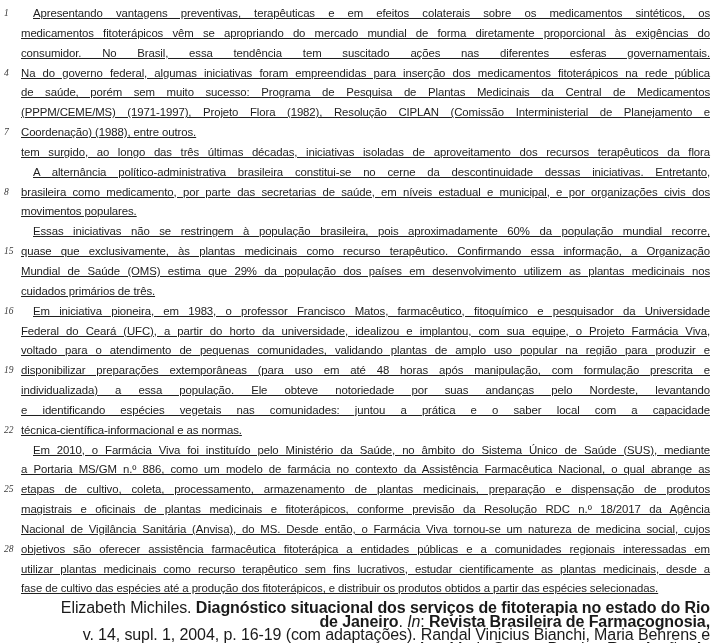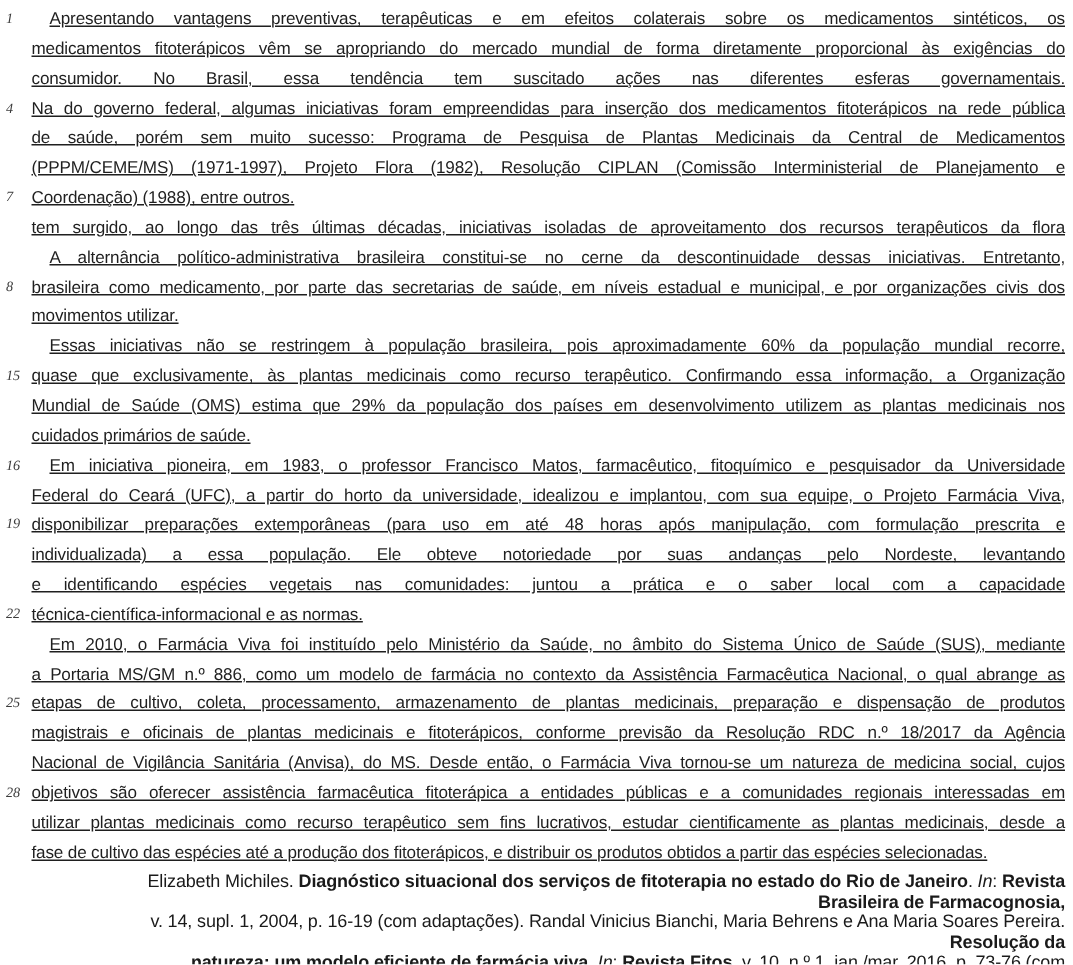--- a/index.html
+++ b/index.html
@@ -44,21 +44,21 @@
     color: #3c3c3c;
     text-align: left;
     text-indent: 0;
   }
   .citation {
     margin-top: 2px;
     padding: 0 5px 0 60px;
     text-align: right;
   }
   .cit-line {
-    font-size: 12px;
+    font-size: 16px;
     line-height: 13.4px;
     letter-spacing: -0.1px;
     color: #1a1a1a;
   }
   .cit-line .b { font-weight: bold; }
   .cit-line .i { font-style: italic; }
 </style>
 </head>
 <body>
 
@@ -68,27 +68,28 @@
     <div class="ln-row ind"><span class="num">1</span><span class="txt">Apresentando vantagens preventivas, terapêuticas e em efeitos colaterais sobre os medicamentos sintéticos, os</span></div>
     <div class="ln-row"><span class="txt">medicamentos fitoterápicos vêm se apropriando do mercado mundial de forma diretamente proporcional às exigências do</span></div>
     <div class="ln-row"><span class="txt">consumidor. No Brasil, essa tendência tem suscitado ações nas diferentes esferas governamentais.</span></div>
     <div class="ln-row"><span class="num">4</span><span class="txt">Na do governo federal, algumas iniciativas foram empreendidas para inserção dos medicamentos fitoterápicos na rede pública</span></div>
     <div class="ln-row"><span class="txt">de saúde, porém sem muito sucesso: Programa de Pesquisa de Plantas Medicinais da Central de Medicamentos</span></div>
     <div class="ln-row"><span class="txt">(PPPM/CEME/MS) (1971-1997), Projeto Flora (1982), Resolução CIPLAN (Comissão Interministerial de Planejamento e</span></div>
     <div class="ln-row end"><span class="num">7</span><span class="txt">Coordenação) (1988), entre outros.</span></div>
     <div class="ln-row"><span class="txt">tem surgido, ao longo das três últimas décadas, iniciativas isoladas de aproveitamento dos recursos terapêuticos da flora</span></div>
     <div class="ln-row ind"><span class="txt">A alternância político-administrativa brasileira constitui-se no cerne da descontinuidade dessas iniciativas. Entretanto,</span></div>
     <div class="ln-row"><span class="num">8</span><span class="txt">brasileira como medicamento, por parte das secretarias de saúde, em níveis estadual e municipal, e por organizações civis dos</span></div>
-    <div class="ln-row end"><span class="txt">movimentos utilizar.</span></div>
+    <div class="ln-row end"><span class="txt">movimentos populares.</span></div>
     <div class="ln-row ind"><span class="txt">Essas iniciativas não se restringem à população brasileira, pois aproximadamente 60% da população mundial recorre,</span></div>
     <div class="ln-row"><span class="num">15</span><span class="txt">quase que exclusivamente, às plantas medicinais como recurso terapêutico. Confirmando essa informação, a Organização</span></div>
     <div class="ln-row"><span class="txt">Mundial de Saúde (OMS) estima que 29% da população dos países em desenvolvimento utilizem as plantas medicinais nos</span></div>
-    <div class="ln-row end"><span class="txt">cuidados primários de saúde.</span></div>
+    <div class="ln-row end"><span class="txt">cuidados primários de três.</span></div>
     <div class="ln-row ind"><span class="num">16</span><span class="txt">Em iniciativa pioneira, em 1983, o professor Francisco Matos, farmacêutico, fitoquímico e pesquisador da Universidade</span></div>
     <div class="ln-row"><span class="txt">Federal do Ceará (UFC), a partir do horto da universidade, idealizou e implantou, com sua equipe, o Projeto Farmácia Viva,</span></div>
+    <div class="ln-row"><span class="txt">voltado para o atendimento de pequenas comunidades, validando plantas de amplo uso popular na região para produzir e</span></div>
     <div class="ln-row"><span class="num">19</span><span class="txt">disponibilizar preparações extemporâneas (para uso em até 48 horas após manipulação, com formulação prescrita e</span></div>
     <div class="ln-row"><span class="txt">individualizada) a essa população. Ele obteve notoriedade por suas andanças pelo Nordeste, levantando</span></div>
     <div class="ln-row"><span class="txt">e identificando espécies vegetais nas comunidades: juntou a prática e o saber local com a capacidade</span></div>
     <div class="ln-row end"><span class="num">22</span><span class="txt">técnica-científica-informacional e as normas.</span></div>
     <div class="ln-row ind"><span class="txt">Em 2010, o Farmácia Viva foi instituído pelo Ministério da Saúde, no âmbito do Sistema Único de Saúde (SUS), mediante</span></div>
     <div class="ln-row"><span class="txt">a Portaria MS/GM n.º 886, como um modelo de farmácia no contexto da Assistência Farmacêutica Nacional, o qual abrange as</span></div>
     <div class="ln-row"><span class="num">25</span><span class="txt">etapas de cultivo, coleta, processamento, armazenamento de plantas medicinais, preparação e dispensação de produtos</span></div>
     <div class="ln-row"><span class="txt">magistrais e oficinais de plantas medicinais e fitoterápicos, conforme previsão da Resolução RDC n.º 18/2017 da Agência</span></div>
     <div class="ln-row"><span class="txt">Nacional de Vigilância Sanitária (Anvisa), do MS. Desde então, o Farmácia Viva tornou-se um natureza de medicina social, cujos</span></div>
     <div class="ln-row"><span class="num">28</span><span class="txt">objetivos são oferecer assistência farmacêutica fitoterápica a entidades públicas e a comunidades regionais interessadas em</span></div>

